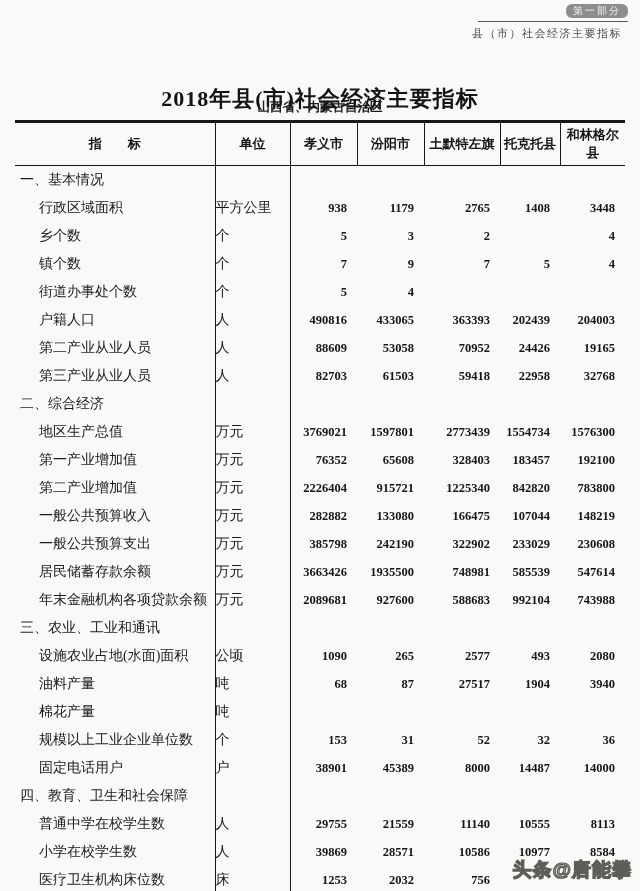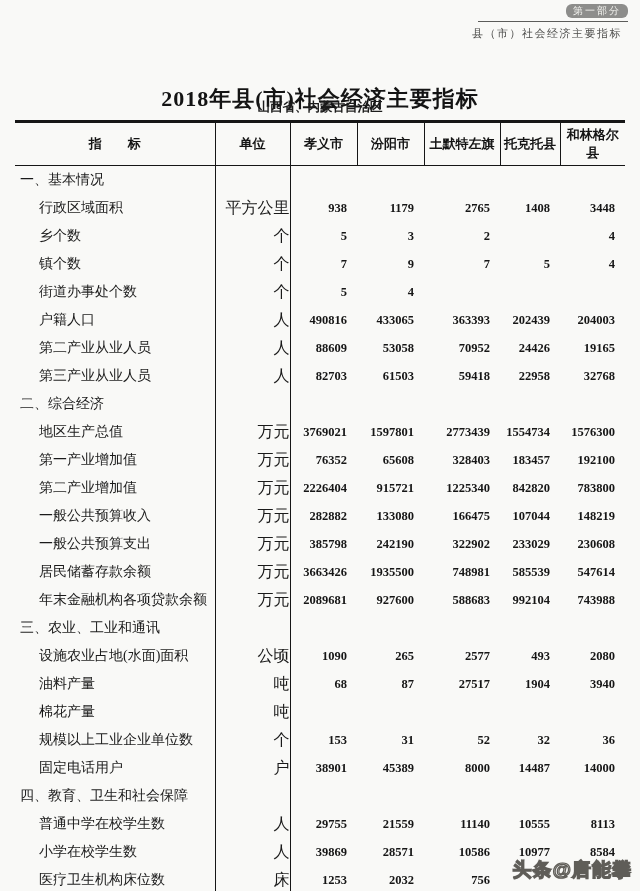--- a/index.html
+++ b/index.html
@@ -127,22 +127,22 @@
   tr.section-row td.label-cell {
     padding-left: 5px;
     font-family: "Liberation Sans", "DejaVu Sans", sans-serif;
     font-weight: normal;
     font-size: 14px;
     margin-top: 13px;
   }
   td.unit-cell {
     border-left: 1px solid #161616;
     border-right: 1px solid #161616;
-    text-align: right;
-    font-size: 16px;
+    text-align: left;
+    font-size: 14px;
   }
   td.value-cell {
     text-align: right;
     padding-right: 10px;
     font-weight: bold;
     font-size: 12.5px;
     color: #161616;
   }
 
   

